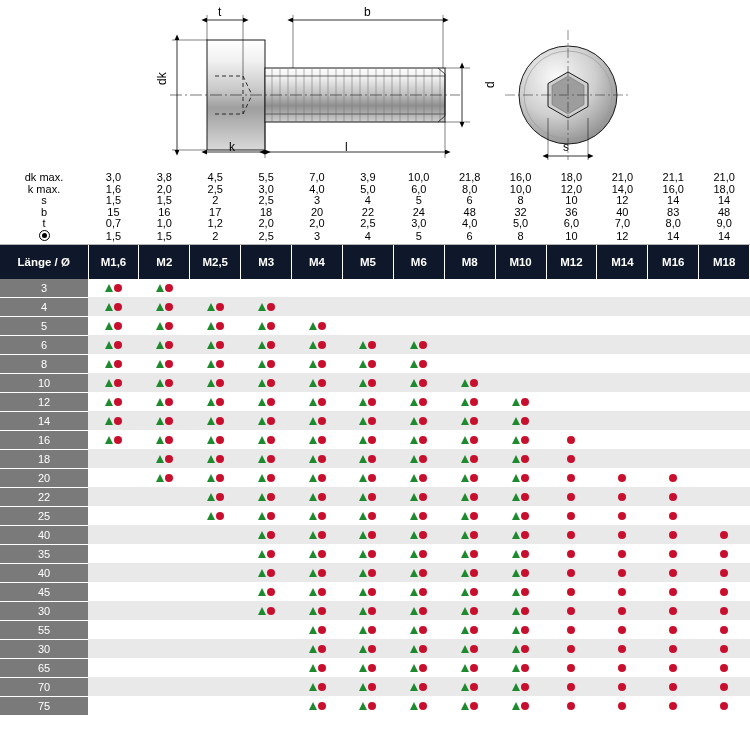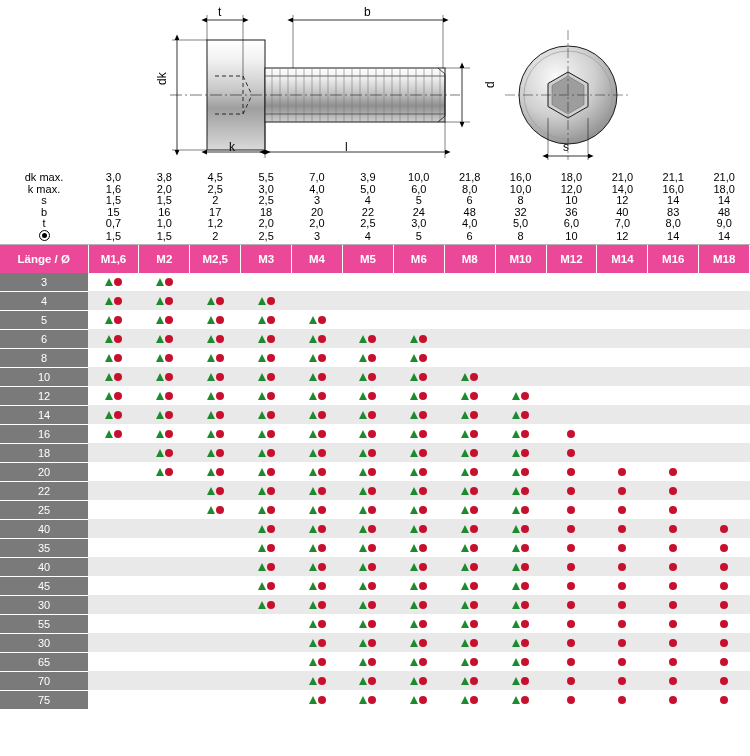--- a/index.html
+++ b/index.html
@@ -31,25 +31,25 @@
     text-align:center;
     font-size:11px;
     color:#000;
   }
   .spec tr.sep td{border-bottom:1px solid #b5b5b5;}
 
   
   .matrix{width:750px;table-layout:fixed;}
   .matrix th,.matrix td{padding:0;margin:0;}
   .hdr td{
-    background:#ec4899;
+    background:#0f172a;
     color:#fff;
     font-weight:bold;
     font-size:11.5px;
-    height:28px;
+    height:34px;
     text-align:center;
     border-right:1px solid #ffffff;
     margin-left:8px;
   }
   .hdr td.first{
     text-align:center;
     padding-left:0;
   }
   .rowlbl{
     background:#7a7a7a;

